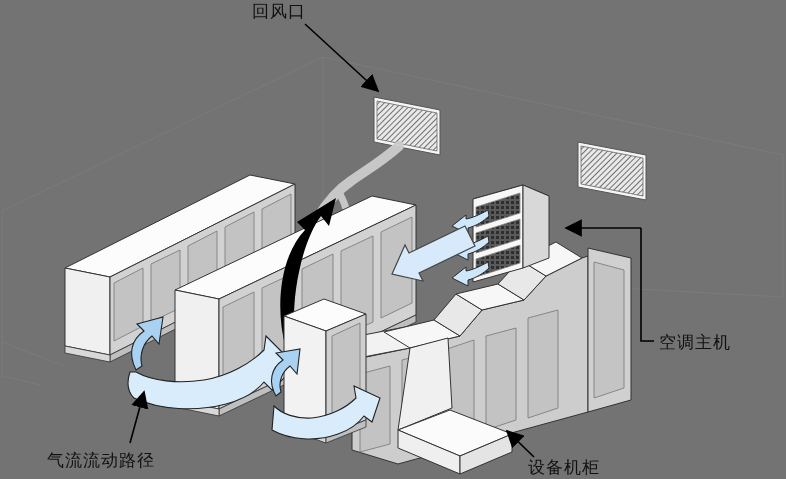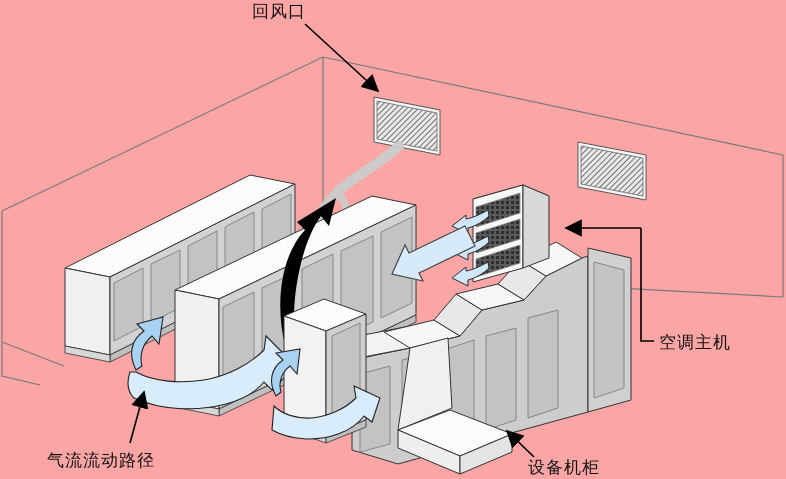--- a/index.html
+++ b/index.html
@@ -1,16 +1,16 @@
 <!DOCTYPE html>
 <html><head>
 <meta charset="utf-8">
 <style>
   html,body{margin:0;padding:0;background:#fff;}
-  .stage{position:relative;width:786px;height:479px;background:#fca5a5;overflow:hidden;
+  .stage{position:relative;width:786px;height:479px;background:#737373;overflow:hidden;
          font-family:"Liberation Serif","DejaVu Serif",serif;}
   svg{display:block;}
   text.lbl{font-family:"Liberation Serif","DejaVu Serif",serif;font-size:17px;fill:#111;letter-spacing:1px;}
 </style>
 </head>
 <body>
 
 <div class="stage">
 <svg width="786" height="479" viewBox="0 0 786 479">
   <defs>

